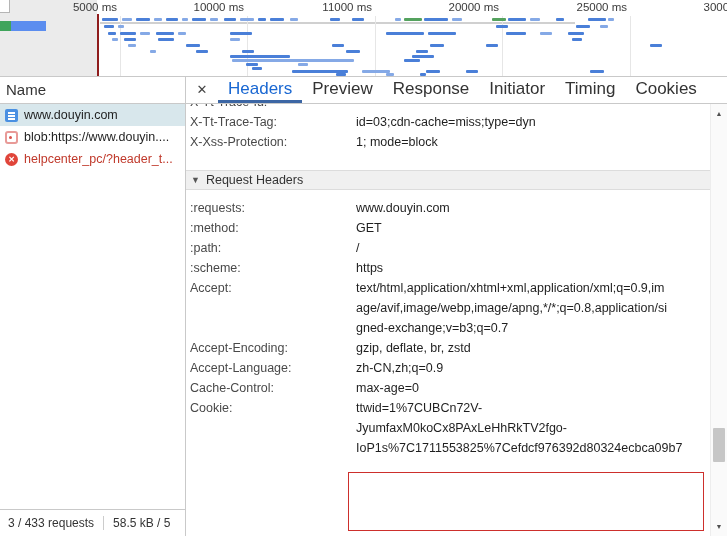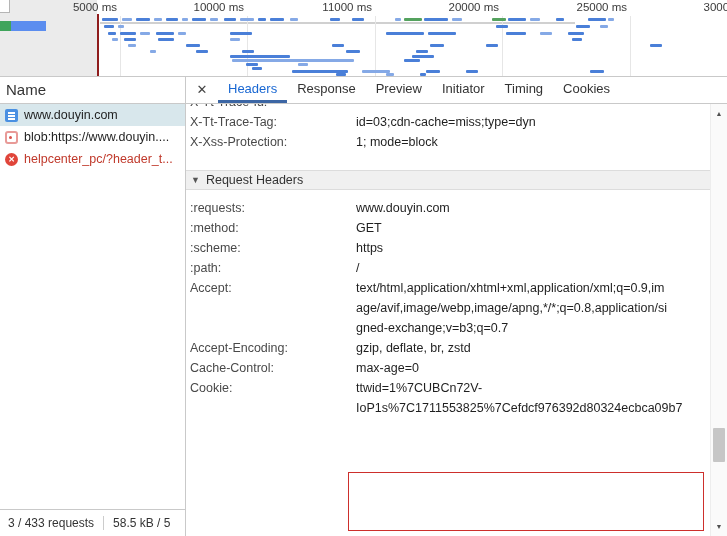--- a/index.html
+++ b/index.html
@@ -49,21 +49,21 @@
   #status-bar { position:absolute; left:0; bottom:0; width:185px; height:27px; background:#fff;
           border-top:1px solid #c9c9c9; display:flex; align-items:center; font-size:12px; color:#333;
           padding-left:8px; white-space:nowrap; overflow:hidden; }
   #status-size { border-left:1px solid #ccc; margin-left:9px; padding-left:9px; }
 
   
   #detail { position:absolute; left:186px; top:77px; width:541px; height:459px; background:#fff; }
   #tabbar { position:absolute; left:0; top:0; width:541px; height:27px; border-bottom:1px solid #c9c9c9;
             display:flex; align-items:stretch; background:#fff; }
   #close-btn { width:32px; text-align:center; line-height:26px; font-size:13px; color:#444; cursor:pointer; }
-  .tab { padding:0 10px; line-height:24px; font-size:13px; color:#333; cursor:pointer; }
+  .tab { padding:0 10px; line-height:24px; font-size:17px; color:#333; cursor:pointer; }
   .tab.active { color:#1967d2; border-bottom:3px solid #3c66a4; }
 
   #content { position:absolute; left:0; top:27px; right:17px; bottom:0; overflow:hidden; }
   #hstack { position:absolute; left:0; top:-12px; right:0; }
   .hrow { display:flex; padding-left:4px; }
   .hname { width:166px; flex:0 0 166px; font-size:12.5px; line-height:20px; color:#494949; white-space:nowrap; }
   .hval { flex:1; font-size:12.5px; line-height:20px; color:#1f1f1f; }
   .vline { height:20px; white-space:pre; }
   #req-section { height:20px; margin-top:18px; margin-bottom:8px; background:#f0f0f0;
                  border-top:1px solid #dcdcdc; border-bottom:1px solid #dcdcdc;
@@ -209,22 +209,22 @@
     <div id="status-bar">
       <span id="status-requests">3 / 433 requests</span>
       <span id="status-size">58.5 kB / 5</span>
     </div>
   </div>
 
   <div id="detail">
     <div id="tabbar">
       <div id="close-btn">✕</div>
     <div class="tab active">Headers</div>
+        <div class="tab">Preview</div>
         <div class="tab">Response</div>
-        <div class="tab">Preview</div>
         <div class="tab">Initiator</div>
         <div class="tab">Timing</div>
         <div class="tab">Cookies</div>
       </div>
 
     <div id="content">
       <div id="hstack">
         <div id="clipped-rows">
             <div class="hrow">
               <div class="hname"></div>
@@ -258,55 +258,62 @@
                 <div class="vline">www.douyin.com</div>
               </div>
             </div>
             <div class="hrow">
               <div class="hname">:method:</div>
               <div class="hval">
                 <div class="vline">GET</div>
               </div>
             </div>
             <div class="hrow">
+              <div class="hname">:path:</div>
+              <div class="hval">
+                <div class="vline">/</div>
+              </div>
+            </div>
+            <div class="hrow">
               <div class="hname">:scheme:</div>
               <div class="hval">
                 <div class="vline">https</div>
-              </div>
-            </div>
-            <div class="hrow">
-              <div class="hname">:path:</div>
-              <div class="hval">
-                <div class="vline">/</div>
               </div>
             </div>
             <div class="hrow">
               <div class="hname">Accept:</div>
               <div class="hval">
                 <div class="vline">text/html,application/xhtml+xml,application/xml;q=0.9,im</div>
                 <div class="vline">age/avif,image/webp,image/apng,*/*;q=0.8,application/si</div>
                 <div class="vline">gned-exchange;v=b3;q=0.7</div>
               </div>
             </div>
             <div class="hrow">
               <div class="hname">Accept-Encoding:</div>
               <div class="hval">
                 <div class="vline">gzip, deflate, br, zstd</div>
               </div>
             </div>
             <div class="hrow">
+              <div class="hname">Accept-Language:</div>
+              <div class="hval">
+                <div class="vline">zh-CN,zh;q=0.9</div>
+              </div>
+            </div>
+            <div class="hrow">
               <div class="hname">Cache-Control:</div>
               <div class="hval">
                 <div class="vline">max-age=0</div>
               </div>
             </div>
             <div class="hrow">
               <div class="hname">Cookie:</div>
               <div class="hval">
                 <div class="vline">ttwid=1%7CUBCn72V-</div>
+                <div class="vline">JyumfaxM0koCx8PAxLeHhRkTV2fgo-</div>
                 <div class="vline">IoP1s%7C1711553825%7Cefdcf976392d80324ecbca09b7</div>
               </div>
             </div>
           </div>
       </div>
       <div id="cookie-box"></div>
     </div>
 
     <div id="vscroll">
       <div id="scroll-up" class="scroll-arrow">▲</div>

